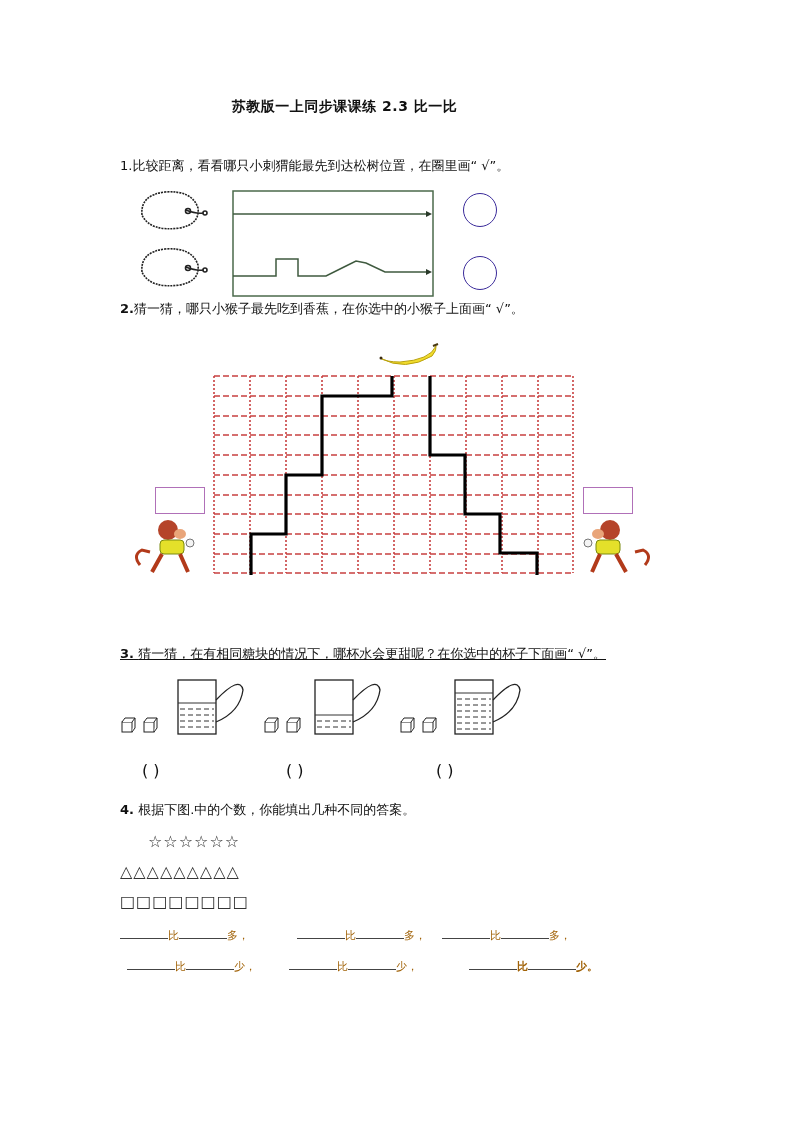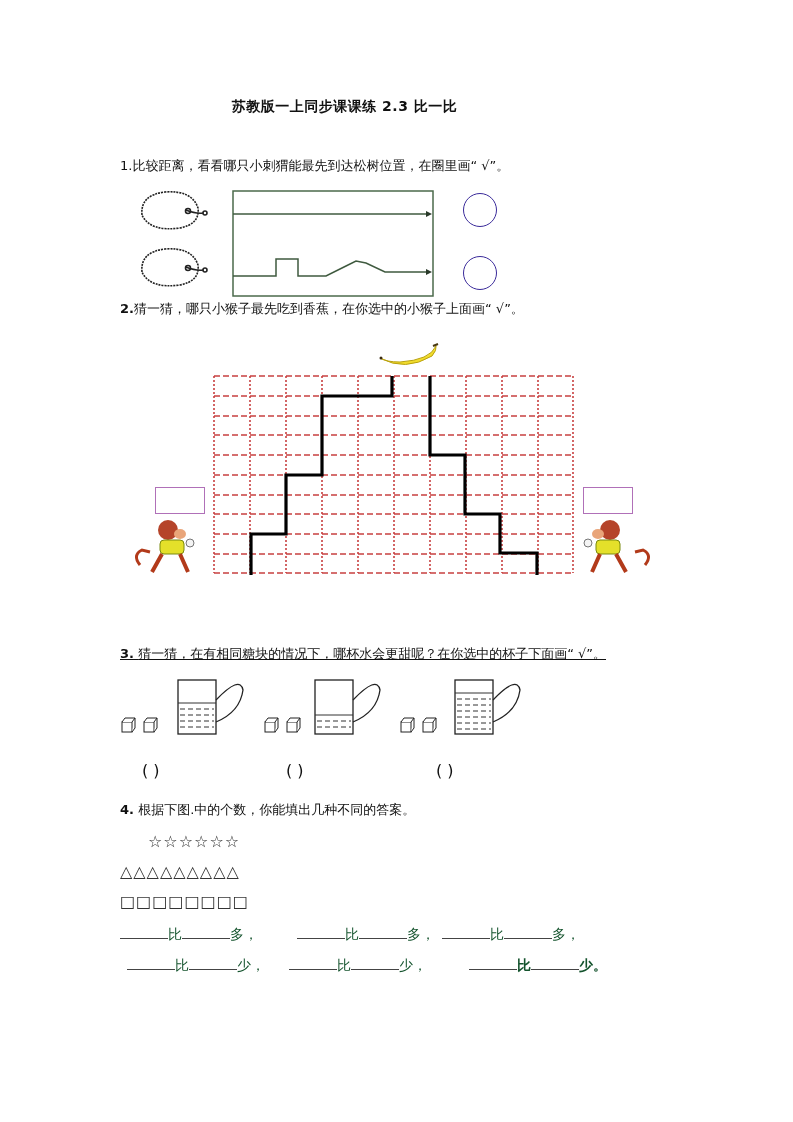--- a/index.html
+++ b/index.html
@@ -4,21 +4,21 @@
 <style>
   html, body { margin: 0; padding: 0; background: #ffffff; }
   body { width: 793px; height: 1122px; position: relative; overflow: hidden;
          font-family: "DejaVu Sans", "Liberation Sans", sans-serif; color: #111; }
   .abs { position: absolute; }
   .title { left: 0; width: 689px; top: 98px; text-align: center; font-size: 14px; font-weight: bold; letter-spacing: 0.5px; }
   .q { font-size: 13px; white-space: nowrap; }
   .q b { font-weight: bold; }
   svg { position: absolute; left: 0; top: 0; overflow: visible; }
   .shapes { font-size: 16px; letter-spacing: 1px; white-space: nowrap; color: #333; }
-  .fill { font-size: 14px; white-space: nowrap; color: #14532d; }
+  .fill { font-size: 11px; white-space: nowrap; color: #a16207; }
   .blank { display: inline-block; width: 48px; border-bottom: 1px solid #444; height: 12px; vertical-align: baseline; }
   .paren { font-size: 16px; white-space: nowrap; }
   .answer-box { border: 1.5px solid #b070b8; background: #fff; }
   .circle { border: 1px solid #3a2a9a; border-radius: 50%; }
 </style>
 </head>
 <body>
 
 <div class="abs title">苏教版一上同步课课练 2.3  比一比</div>
 

